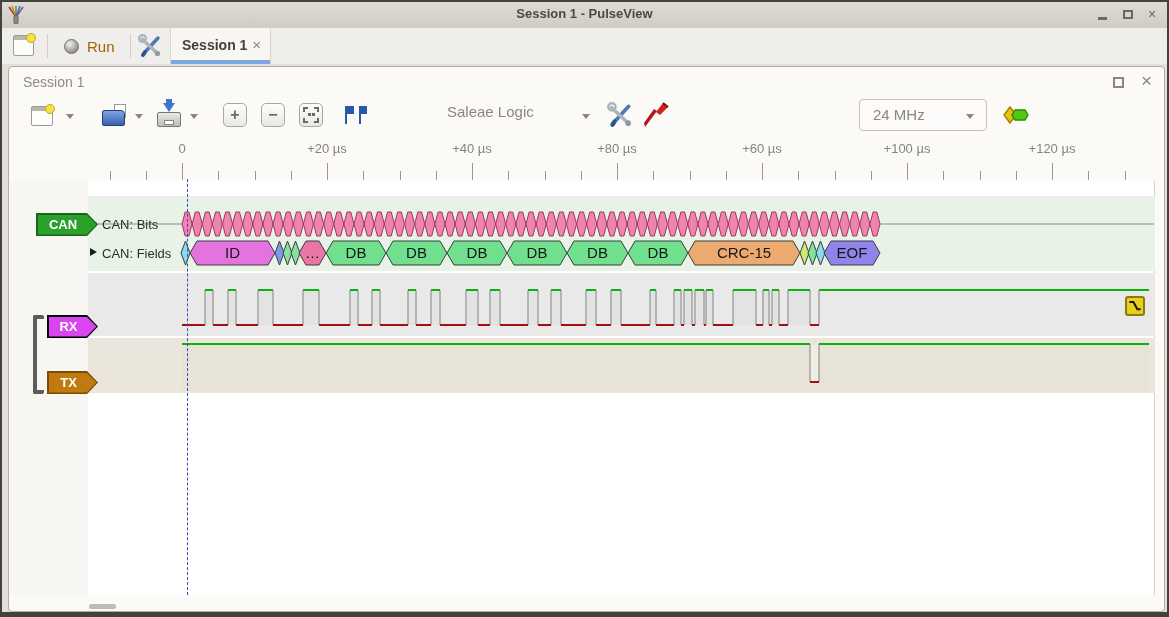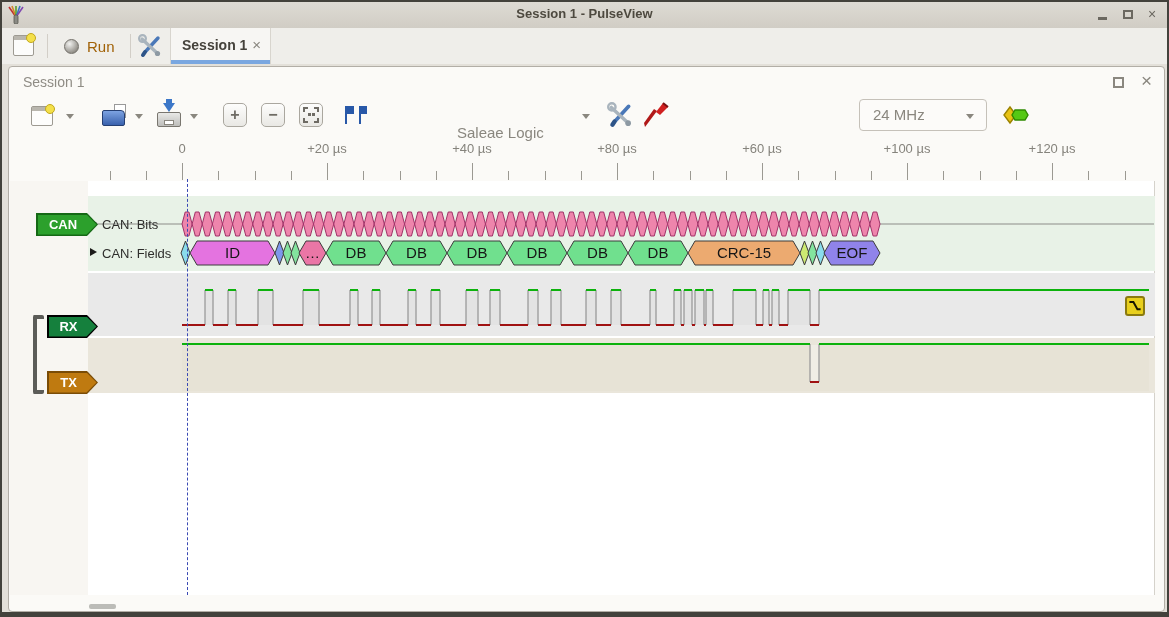--- a/index.html
+++ b/index.html
@@ -188,21 +188,21 @@
           <rect x="8" y="9" width="3" height="3" fill="#6e6b64"></rect>
           <rect x="12" y="9" width="3" height="3" fill="#6e6b64"></rect>
         </svg>
       </div>
       <svg style="position:absolute;left:332px;top:9px;" width="26" height="22" viewBox="0 0 26 22">
         <path d="M5 2 V20" stroke="#2858a8" stroke-width="2"></path>
         <path d="M5 2 H13 V10 H5 Z" fill="#2858a8"></path>
         <path d="M19 2 V20" stroke="#2858a8" stroke-width="2"></path>
         <path d="M19 2 H26 V10 H19 Z" fill="#2858a8"></path>
       </svg>
-      <div class="plain-combo" style="left:448px;margin-top:21px;">Saleae Logic</div>
+      <div class="plain-combo" style="left:438px;">Saleae Logic</div>
       <div class="caret" style="left:573px;top:19px;"></div>
       <svg style="position:absolute;left:598px;top:7px;" width="26" height="26" viewBox="0 0 24 24">
         <path d="M20 4 L8 17" stroke="#4a78b8" stroke-width="3.4" stroke-linecap="round"></path>
         <path d="M7 18 L5 21" stroke="#2d5488" stroke-width="4" stroke-linecap="round"></path>
         <path d="M4 5 L19 19" stroke="#a9b4bd" stroke-width="3.2" stroke-linecap="round"></path>
         <circle cx="4.5" cy="4.5" r="3.4" fill="none" stroke="#a9b4bd" stroke-width="2.2"></circle>
         <circle cx="19.5" cy="19.5" r="2.6" fill="#8d99a3"></circle>
       </svg>
       <svg style="position:absolute;left:634px;top:7px;" width="26" height="26" viewBox="0 0 26 26">
         <path d="M2 25 L14 9 L11 7 L1 21 Z" fill="#b01818"></path>
@@ -404,21 +404,21 @@
     <div class="exp-arrow" style="left:81px;top:181px;"></div>
     <div class="row-label" style="left:93px;top:179px;">CAN: Fields</div>
 
     <div class="tag" style="left:27px;top:146px;width:62px;">
       <div class="outer" style="background:#156815;"></div>
       <div class="inner" style="background:#2ca02c;">CAN</div>
     </div>
     <div class="bracket"></div>
     <div class="tag" style="left:38px;top:248px;width:51px;">
       <div class="outer" style="background:#000;"></div>
-      <div class="inner" style="background:#15803d;">RX</div>
+      <div class="inner" style="background:#d946ef;">RX</div>
     </div>
     <div class="tag" style="left:38px;top:304px;width:51px;">
       <div class="outer" style="background:#7a4c06;"></div>
       <div class="inner" style="background:#bf7a10;">TX</div>
     </div>
 
     <div class="trigger-line"></div>
     <div class="trigger-badge">
       <svg width="16" height="16" viewBox="0 0 20 20">
         <path d="M3 5 H8 L13 14 H17" stroke="#141400" stroke-width="2.4" fill="none"></path>

